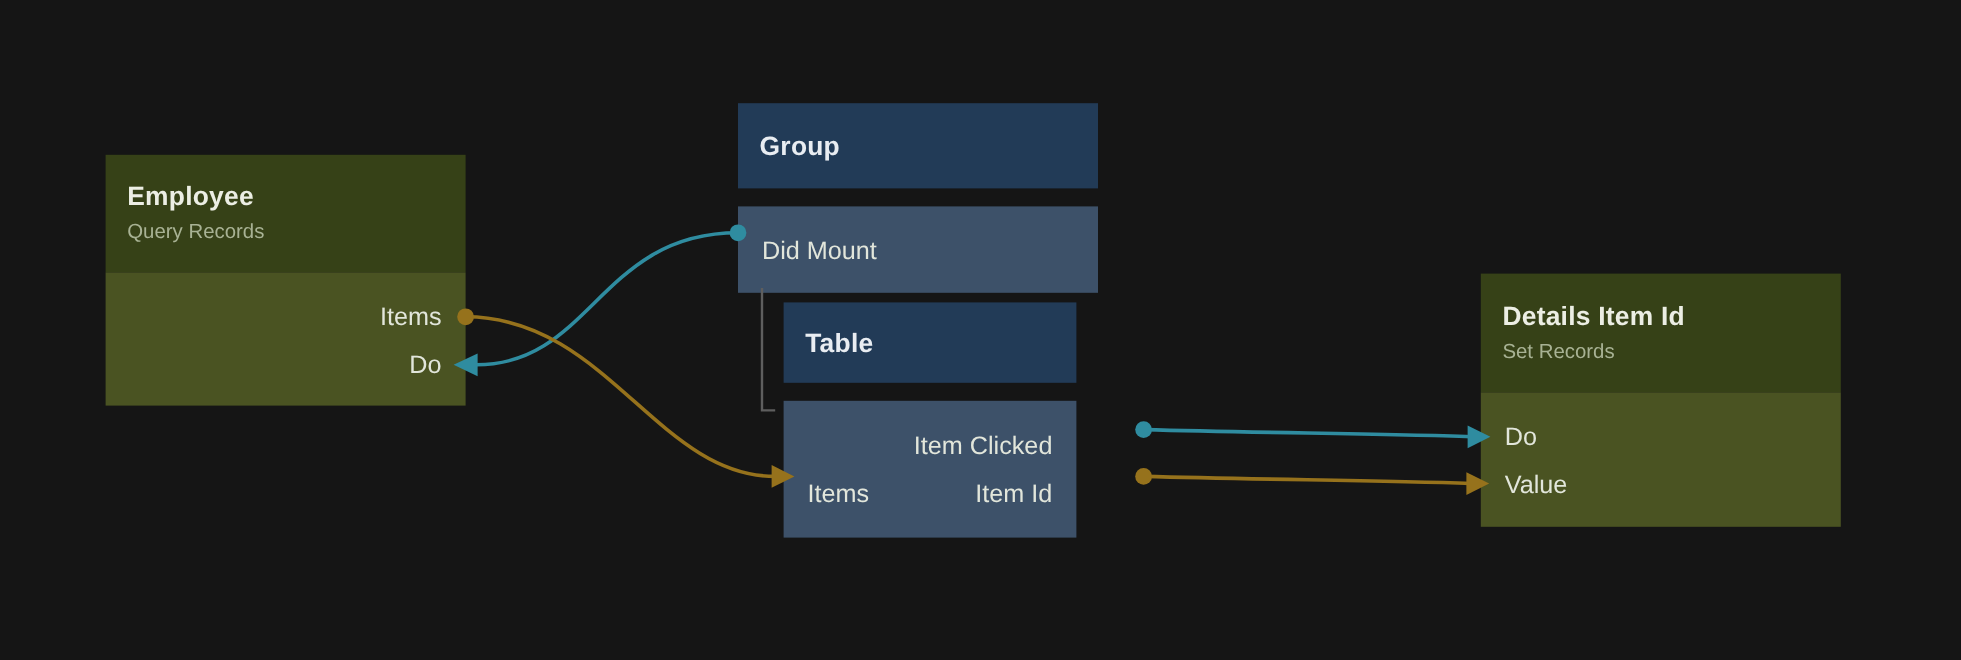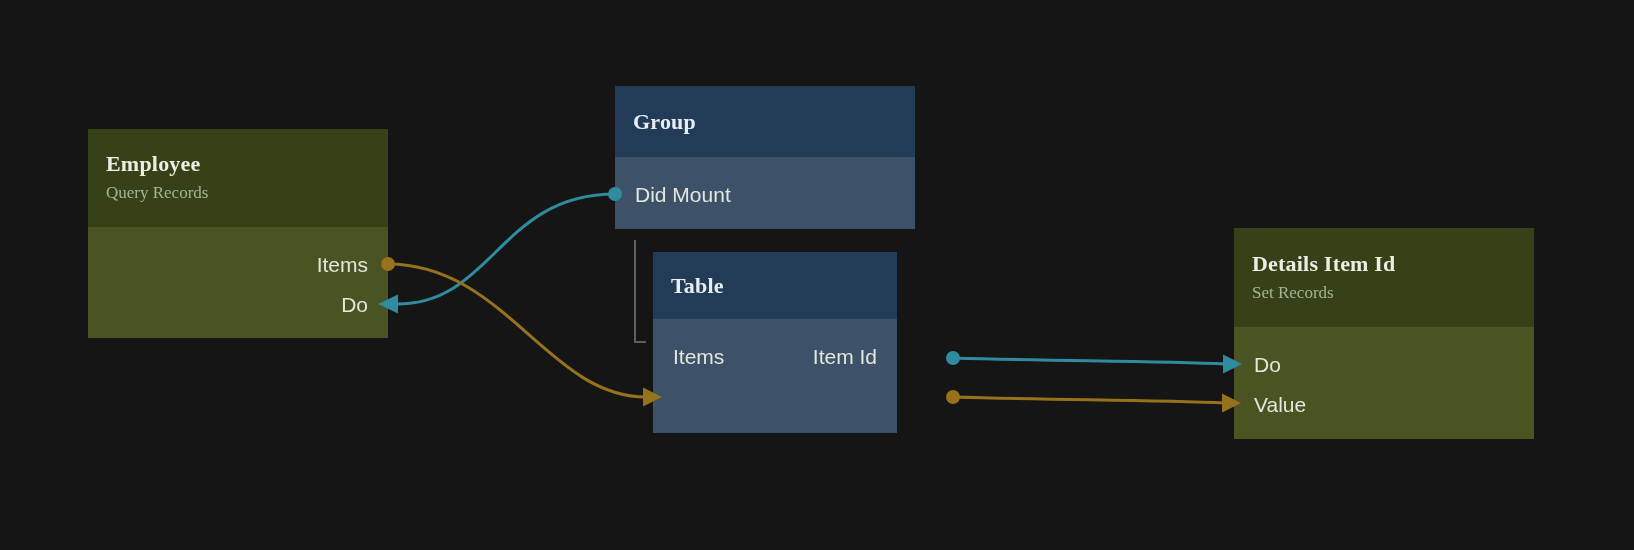--- a/index.html
+++ b/index.html
@@ -21,26 +21,25 @@
     width:1634px;height:550px;
     background:var(--bg);
     overflow:hidden;
     font-family:"Liberation Sans", sans-serif;
   }
   .node{position:absolute;box-sizing:border-box;}
   .node .head{
     box-sizing:border-box;
     display:flex;flex-direction:column;justify-content:center;
     padding:0 18px;
-    font-family:Liberation Serif, serif;
   }
   .theme-olive .head{background:var(--olive-head);}
   .theme-olive .body{background:var(--olive-body);}
   .theme-navy .head{background:var(--navy-head);}
-  .theme-navy .body{background:var(--navy-body);}
+  .theme-navy .body{background:var(--navy-body);margin-top:15px;}
   .title{
     font-size:22px;font-weight:700;color:var(--title);
     line-height:29px;letter-spacing:.2px;white-space:nowrap;
   }
   .subtitle{
     font-size:17px;font-weight:400;color:var(--subtitle);
     line-height:29px;white-space:nowrap;
   }
   .theme-navy .title{color:#e9edf2;}
   .body{box-sizing:border-box;padding:17px 0 0 0;}
@@ -99,20 +98,23 @@
         <span class="plabel" data-interactable="false">Did Mount</span>
       </div>
     </div>
   </div>
 
   <div class="node theme-navy" data-interactable="true" style="left:653px;top:252px;width:244px;height:181px">
     <div class="head" data-interactable="false" style="height:67px">
       <div class="title" data-interactable="false">Table</div>
     </div>
     <div class="body" data-interactable="false" style="height:114px">
+      <div class="row right" data-interactable="false">
+        <span class="plabel" data-interactable="false">Item Clicked</span>
+      </div>
       <div class="row between" data-interactable="false">
         <span class="plabel" data-interactable="false">Items</span>
         <span class="plabel" data-interactable="false">Item Id</span>
       </div>
     </div>
   </div>
 
   <div class="node theme-olive" data-interactable="true" style="left:1234px;top:228px;width:300px;height:153px">
     <div class="head" data-interactable="false" style="height:99px">
       <div class="title" data-interactable="false">Details Item Id</div>

